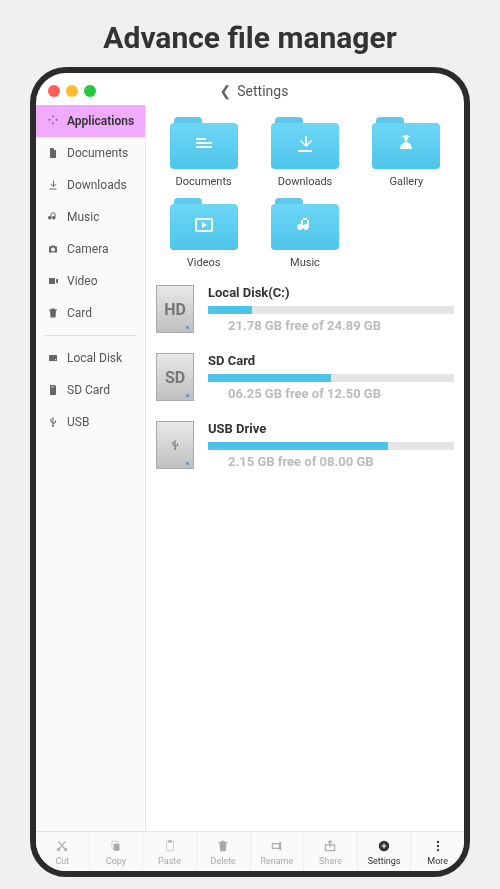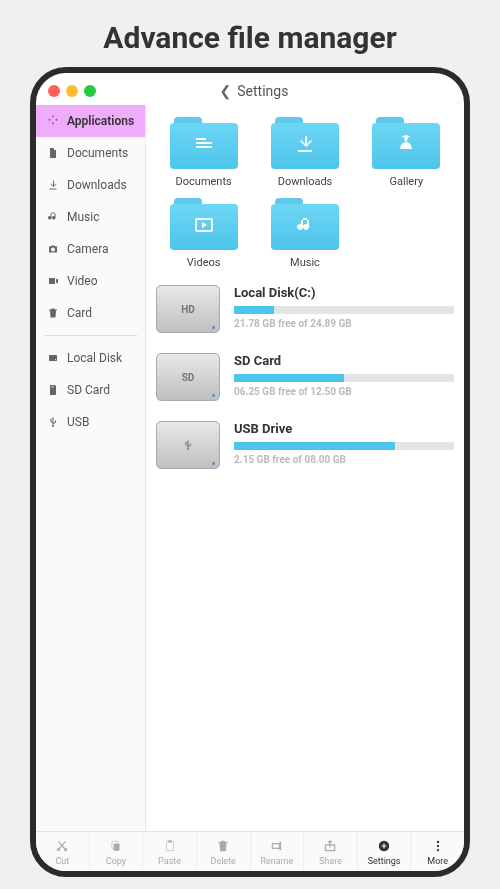--- a/index.html
+++ b/index.html
@@ -22,27 +22,27 @@
 .main { flex: 1; padding: 12px 10px; overflow-y: auto; }
 .folder-grid { display: grid; grid-template-columns: repeat(3, 1fr); gap: 10px 6px; margin-bottom: 16px; }
 .folder-item { display: flex; flex-direction: column; align-items: center; cursor: pointer; }
 .folder-icon { width: 68px; height: 52px; position: relative; margin-bottom: 6px; }
 .folder-back { position: absolute; top: 0; left: 4px; width: 28px; height: 12px; background: #5ec9ed; border-radius: 4px 4px 0 0; }
 .folder-front { position: absolute; top: 6px; left: 0; right: 0; bottom: 0; background: linear-gradient(180deg, #6dd6f5, #4dc5ea); border-radius: 4px; display: flex; align-items: center; justify-content: center; }
 .folder-glyph { color: rgba(255,255,255,0.95); }
 .folder-label { font-size: 11px; color: #444; text-align: center; }
 .drive-list { display: flex; flex-direction: column; gap: 20px; margin-top: 10px; }
 .drive-item { display: flex; gap: 14px; align-items: flex-start; cursor: pointer; }
-.drive-icon { width: 64px; height: 48px; background: linear-gradient(180deg, #e8e8e8, #bfbfbf); border-radius: 5px; border: 1px solid #aaa; display: flex; align-items: center; justify-content: center; font-size: 10px; font-weight: 700; color: #777; position: relative; }
+.drive-icon { width: 38px; height: 48px; background: linear-gradient(180deg, #e8e8e8, #bfbfbf); border-radius: 0; border: 1px solid #aaa; display: flex; align-items: center; justify-content: center; font-size: 16px; font-weight: 700; color: #777; position: relative; }
 .drive-icon::after { content: ''; position: absolute; bottom: 3px; right: 4px; width: 3px; height: 3px; background: #4a90e2; border-radius: 50%; }
 .drive-info { flex: 1; font-weight: bold; }
 .drive-name { font-size: 13px; color: #333; margin-bottom: 6px; }
 .drive-bar { width: 100%; height: 8px; background: #e5e5e5; margin-bottom: 4px; }
 .drive-fill { height: 100%; background: #4dc5ea; }
-.drive-free { font-size: 10px; color: #bbb; }
+.drive-free { font-size: 13px; color: #bbb; margin-left: 20px; }
 .bottom-bar { display: flex; border-top: 1px solid #e5e5e5; background: #fafafa; height: 40px; }
 .bb-item { flex: 1; display: flex; flex-direction: column; align-items: center; justify-content: center; gap: 2px; font-size: 9px; color: #aaa; cursor: pointer; border-right: 1px solid #eee; }
 .bb-item:last-child { border-right: none; }
 .bb-item.active { color: #333; }
 .bb-icon { width: 16px; height: 16px; display: flex; align-items: center; justify-content: center; }
 </style>
 </head>
 <body>
 
 <h1 class="page-title">Advance file manager</h1>

